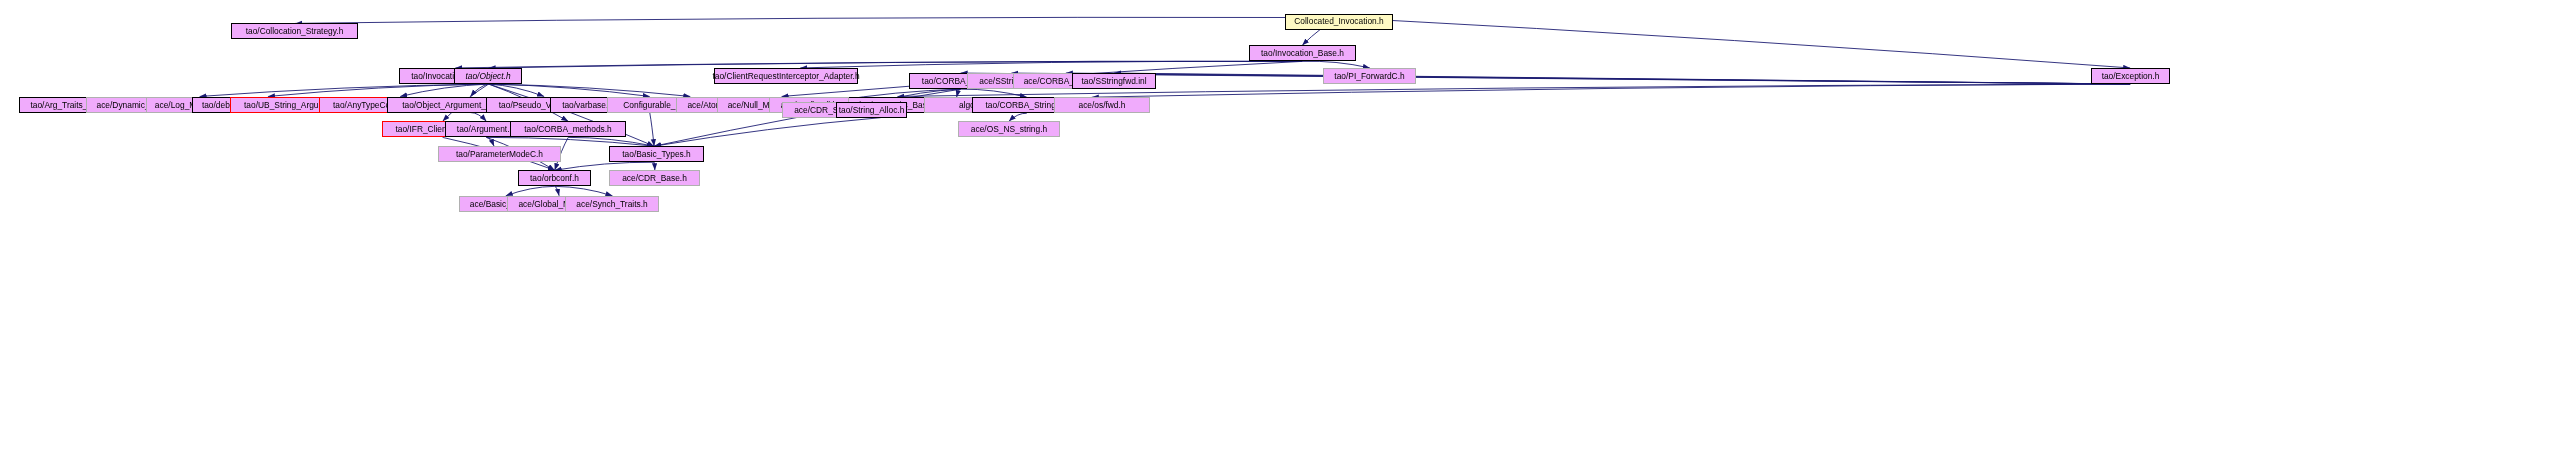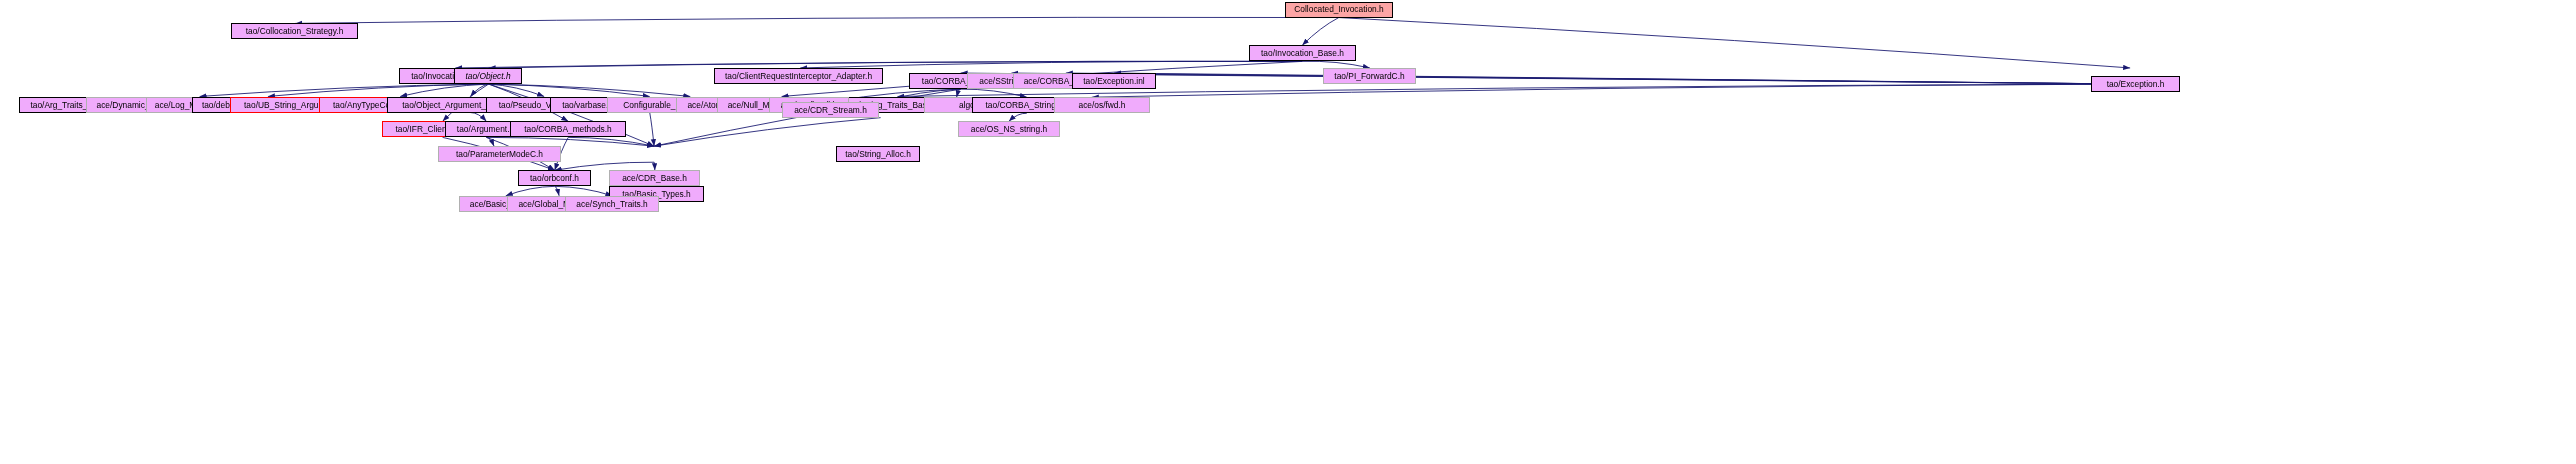--- a/index.html
+++ b/index.html
@@ -22,21 +22,21 @@
     height:16px;
     border:0.7px solid #000000;
     background:#f0abfc;
     color:#000000;
     font-size:8.4px;
     line-height:1;
     white-space:nowrap;
     padding:0 3.7px;
     z-index:3;
   }
-  .node.root{background:#fca5a5;border-color:#000000;}
+  .node.root{background:#fef9c3;border-color:#000000;margin-top:12px;}
   .node.gray{border-color:#b0b0b0;}
   .node.red{border-color:#ff0000;}
 </style>
 </head>
 <body>
 
 <div id="graph">
   <svg id="edges" xmlns="http://www.w3.org/2000/svg" viewBox="0 0 3523 635" width="2576" height="464">
     <defs>
       <marker id="arrow" markerWidth="9" markerHeight="9" refX="8" refY="3" orient="auto" markerUnits="strokeWidth">
@@ -105,59 +105,59 @@
         <path d="M758,255 Q797.5,255.5 837,268" marker-end="url(#arrow)"></path>
       </g>
   </svg>
   <div id="node-layer">
       <div class="node root" style="left: 1285px; top: 1.5px; width: 108px;">Collocated_Invocation.h</div>
       <div class="node" style="left: 231px; top: 23.4px; width: 127px;">tao/Collocation_Strategy.h</div>
       <div class="node" style="left: 1249px; top: 45px; width: 107px;">tao/Invocation_Base.h</div>
       <div class="node" style="left: 399px; top: 68px; width: 111px;">tao/Invocation_Base.inl</div>
       <div class="node" style="left: 454px; top: 68px; width: 68px; font-style: italic;">tao/Object.h</div>
       <div class="node gray" style="left: 1323px; top: 68px; width: 93px;">tao/PI_ForwardC.h</div>
-      <div class="node" style="left: 714px; top: 68px; width: 169px;">tao/ClientRequestInterceptor_Adapter.h</div>
-      <div class="node" style="left: 2091px; top: 76px; width: 89px;">tao/Exception.h</div>
+      <div class="node" style="left: 714px; top: 68px; width: 144px;">tao/ClientRequestInterceptor_Adapter.h</div>
+      <div class="node" style="left: 2091px; top: 68px; width: 79px;">tao/Exception.h</div>
       <div class="node gray" style="left: 158px; top: 97px; width: 82px;">tao/IOP_IORC.h</div>
       <div class="node" style="left: 205px; top: 97px; width: 124px;">tao/Any_Insert_Policy_T.h</div>
       <div class="node gray" style="left: 346px; top: 97px; width: 107px;">tao/Policy_ForwardC.h</div>
       <div class="node" style="left: 407px; top: 97px; width: 125px;">tao/Object_Argument_T.h</div>
       <div class="node" style="left: 487px; top: 97px; width: 113px;">tao/Pseudo_VarOut_T.h</div>
       <div class="node" style="left: 583px; top: 97px; width: 132px;">tao/Configurable_Refcount.h</div>
       <div class="node" style="left: 654px; top: 97px; width: 72px;">tao/Object.inl</div>
       <div class="node" style="left: 733px; top: 97px; width: 97px;">tao/Invocation_Utils.h</div>
       <div class="node" style="left: 832px; top: 97px; width: 130px;">tao/String_Traits_Base_T.h</div>
       <div class="node" style="left: 909px; top: 73px; width: 103px;">tao/CORBA_String.h</div>
       <div class="node gray" style="left: 967px; top: 73px; width: 88px;">ace/SStringfwd.h</div>
       <div class="node gray" style="left: 1013px; top: 73px; width: 106px;">ace/CORBA_macros.h</div>
-      <div class="node" style="left: 1072px; top: 73px; width: 84px;">tao/Exception.inl</div>
+      <div class="node" style="left: 1072px; top: 73px; width: 84px;">tao/SStringfwd.inl</div>
       <div class="node" style="left: 19px; top: 97px; width: 91px;">tao/Arg_Traits_T.h</div>
       <div class="node gray" style="left: 86px; top: 97px; width: 109px;">ace/Dynamic_Service.h</div>
       <div class="node gray" style="left: 146px; top: 97px; width: 75px;">ace/Log_Msg.h</div>
       <div class="node" style="left: 192px; top: 97px; width: 64px;">tao/debug.h</div>
       <div class="node red" style="left: 230px; top: 97px; width: 137px;">tao/UB_String_Argument_T.h</div>
       <div class="node red" style="left: 319px; top: 97px; width: 135px;">tao/AnyTypeCode_Adapter.h</div>
       <div class="node" style="left: 387px; top: 97px; width: 129px;">tao/Object_Argument_T.inl</div>
       <div class="node" style="left: 486px; top: 97px; width: 118px;">tao/Pseudo_VarOut_T.inl</div>
       <div class="node" style="left: 550px; top: 97px; width: 75px;">tao/varbase.h</div>
       <div class="node gray" style="left: 607px; top: 97px; width: 129px;">Configurable_Refcount.inl</div>
       <div class="node gray" style="left: 676px; top: 97px; width: 87px;">ace/Atomic_Op.h</div>
       <div class="node gray" style="left: 717px; top: 97px; width: 86px;">ace/Null_Mutex.h</div>
       <div class="node gray" style="left: 769px; top: 97px; width: 80px;">ace/config-all.h</div>
       <div class="node gray" style="left: 924px; top: 97px; width: 64px; padding-left: 44px;">algorithm</div>
       <div class="node" style="left: 972px; top: 97px; width: 108px;">tao/CORBA_String.inl</div>
       <div class="node gray" style="left: 1054px; top: 97px; width: 96px;">ace/os/fwd.h</div>
       <div class="node red" style="left: 382px; top: 121px; width: 121px;">tao/IFR_Client_Adapter.h</div>
       <div class="node" style="left: 445px; top: 121px; width: 81px;">tao/Argument.h</div>
       <div class="node" style="left: 510px; top: 121px; width: 116px;">tao/CORBA_methods.h</div>
       <div class="node gray" style="left: 782px; top: 102px; width: 97px;">ace/CDR_Stream.h</div>
-      <div class="node" style="left: 836px; top: 102px; width: 84px; margin-top: 44px;">tao/String_Alloc.h</div>
+      <div class="node" style="left: 836px; top: 102px; width: 71px;">tao/String_Alloc.h</div>
       <div class="node gray" style="left: 958px; top: 121px; width: 102px;">ace/OS_NS_string.h</div>
       <div class="node gray" style="left: 438px; top: 146px; width: 123px;">tao/ParameterModeC.h</div>
-      <div class="node" style="left: 609px; top: 146px; width: 95px; margin-top: 40px;">tao/Basic_Types.h</div>
+      <div class="node" style="left: 609px; top: 146px; width: 95px;">tao/Basic_Types.h</div>
       <div class="node" style="left: 518px; top: 170px; width: 73px;">tao/orbconf.h</div>
       <div class="node gray" style="left: 609px; top: 170px; width: 91px;">ace/CDR_Base.h</div>
       <div class="node gray" style="left: 459px; top: 196px; width: 92px;">ace/Basic_Types.h</div>
       <div class="node gray" style="left: 507px; top: 196px; width: 102px;">ace/Global_Macros.h</div>
       <div class="node gray" style="left: 565px; top: 196px; width: 94px;">ace/Synch_Traits.h</div>
     </div>
 </div>
 
 
 </body></html>

